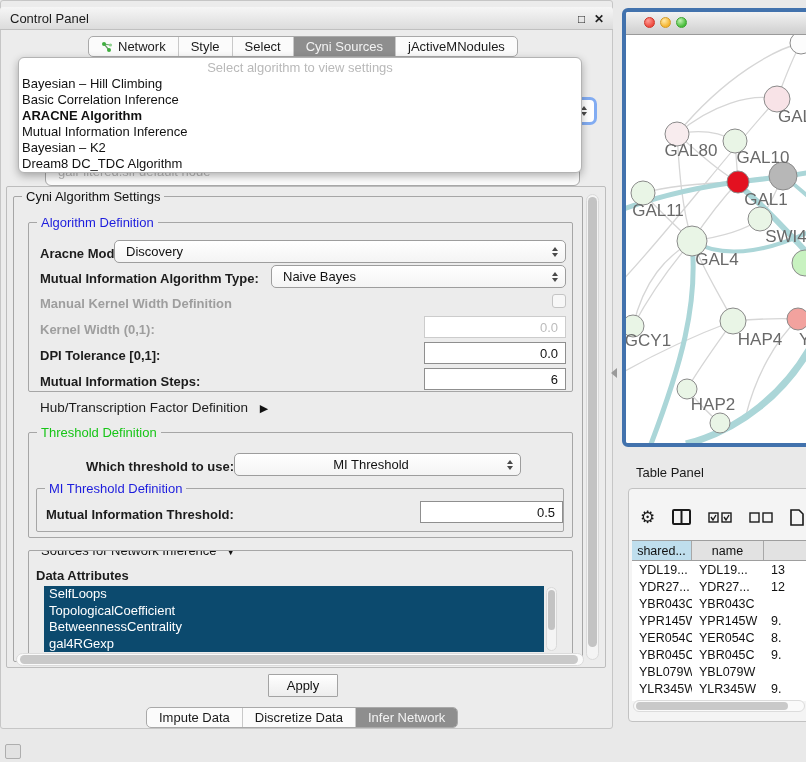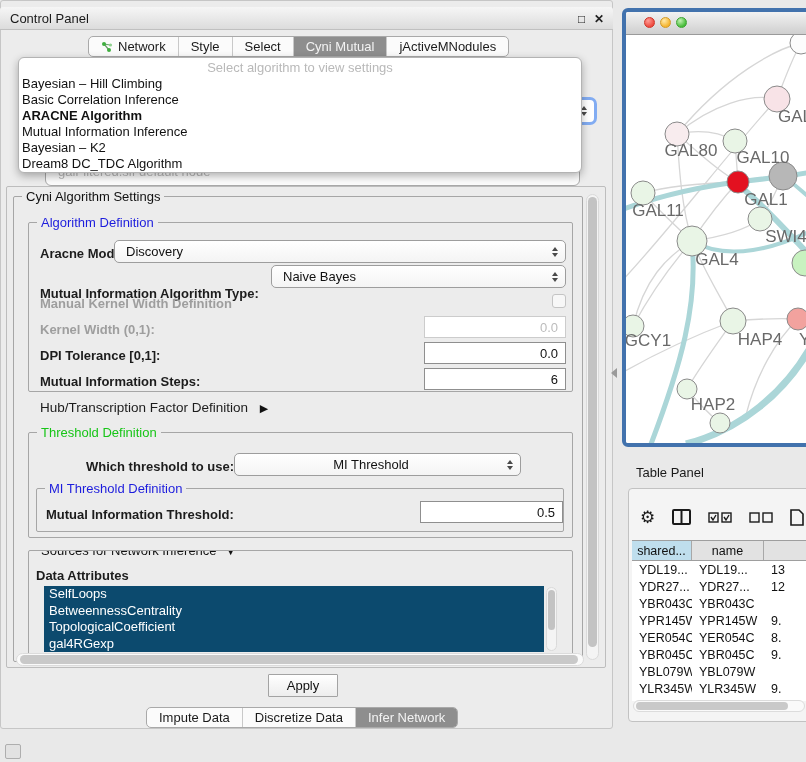--- a/index.html
+++ b/index.html
@@ -165,21 +165,21 @@
     </svg>
     <span>Network</span>
   </div>
   <div class="tab">
     <span>Style</span>
   </div>
   <div class="tab">
     <span>Select</span>
   </div>
   <div class="tab sel">
-    <span>Cyni Mutual</span>
+    <span>Cyni Sources</span>
   </div>
   <div class="tab">
     <span>jActiveMNodules</span>
   </div>
 </div>
 
 <div class="abs bg-combo">galFiltered.sif default node</div>
 <div class="abs bg-combo-focus">
   <span class="arrows">
       <span class="u"></span>
@@ -213,21 +213,21 @@
 
 <div class="abs lbl" style="left:40px;top:246px;">Aracne Mode:</div>
 <div class="abs combo" style="left:114px;top:240px;width:452px;height:23px;">
   <span>Discovery</span>
   <span class="arrows">
       <span class="u"></span>
       <span class="d"></span>
     </span>
 </div>
 
-<div class="abs lbl" style="left:40px;top:286px;">Mutual Information Algorithm Type:</div>
+<div class="abs lbl" style="left:40px;top:271px;">Mutual Information Algorithm Type:</div>
 <div class="abs combo" style="left:271px;top:265px;width:295px;height:23px;">
   <span>Naive Bayes</span>
   <span class="arrows">
       <span class="u"></span>
       <span class="d"></span>
     </span>
 </div>
 
 <div class="abs lbl dis" style="left:40px;top:296px;">Manual Kernel Width Definition</div>
 <div class="abs chk" style="left:552px;top:294px;"></div>
@@ -268,22 +268,22 @@
 <div class="abs gbox" style="left:28px;top:550px;width:545px;height:110px;overflow:hidden;">
   <span class="gtitle">
     <span>Sources for Network Inference</span>
     <span class="tri" style="margin-left:5px;">▼</span>
   </span>
 </div>
 <div class="abs lbl" style="left:36px;top:568px;">Data Attributes</div>
 
 <div class="abs" style="left:44px;top:586px;width:500px;height:66px;overflow:hidden;background:#fff;">
   <div class="attr-item">SelfLoops</div>
+  <div class="attr-item">TopologicalCoefficient</div>
   <div class="attr-item">BetweennessCentrality</div>
-  <div class="attr-item">TopologicalCoefficient</div>
   <div class="attr-item">gal4RGexp</div>
 </div>
 <div class="abs vscroll" style="left:546px;top:587px;width:11px;height:64px;">
   <div class="vthumb" style="top:2px;height:40px;width:7px;"></div>
 </div>
 
 <div class="abs hscroll" style="left:16px;top:653px;width:568px;height:13px;">
   <div class="hthumb" style="left:3px;width:558px;"></div>
 </div>
 

